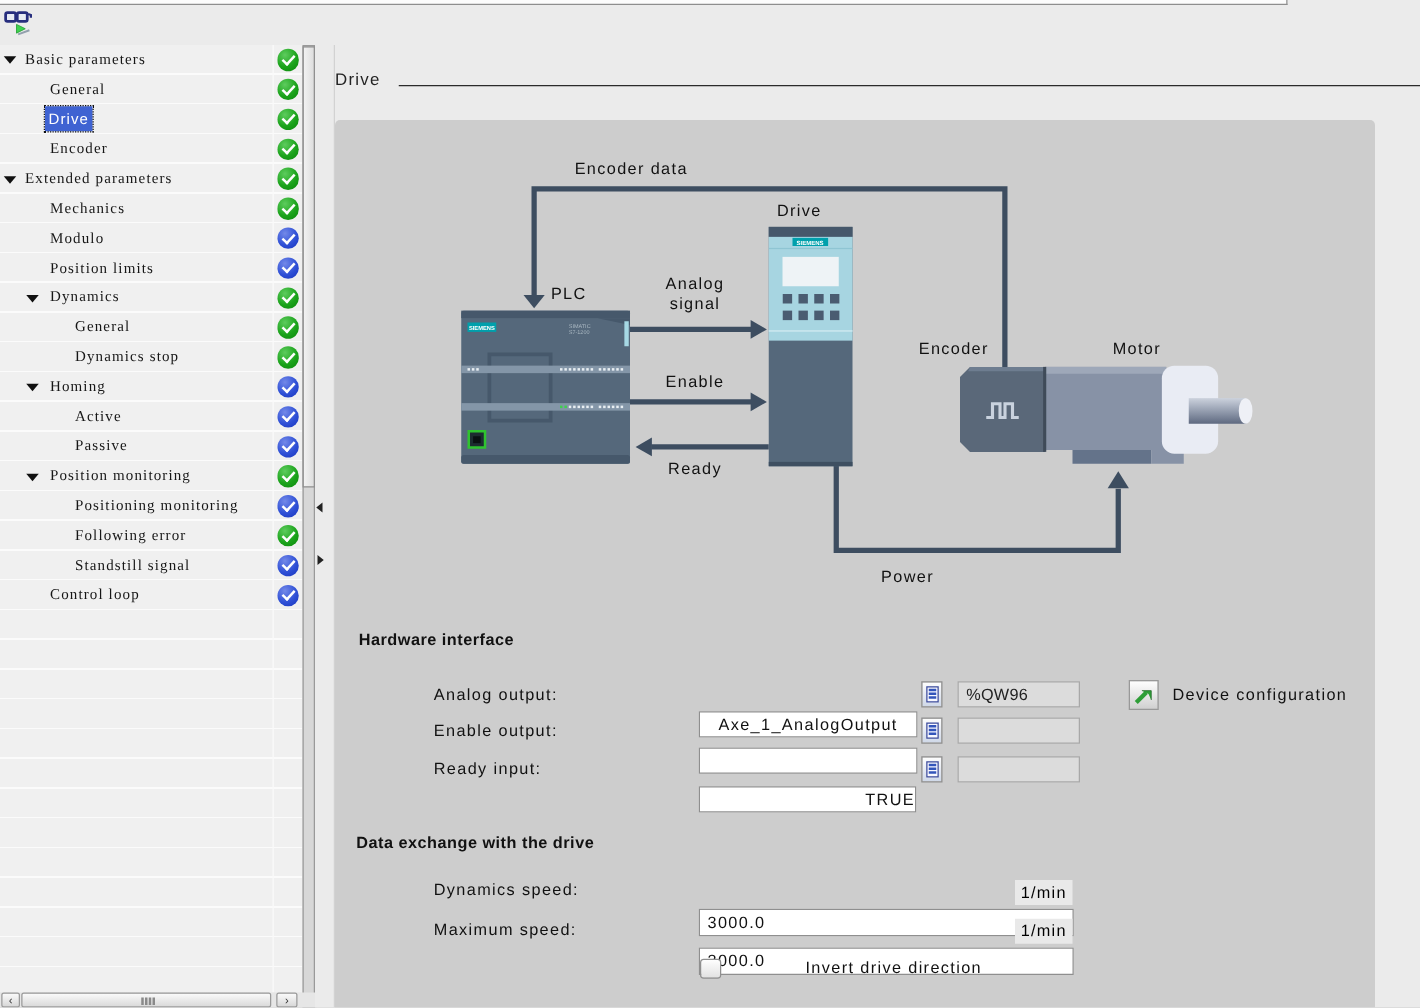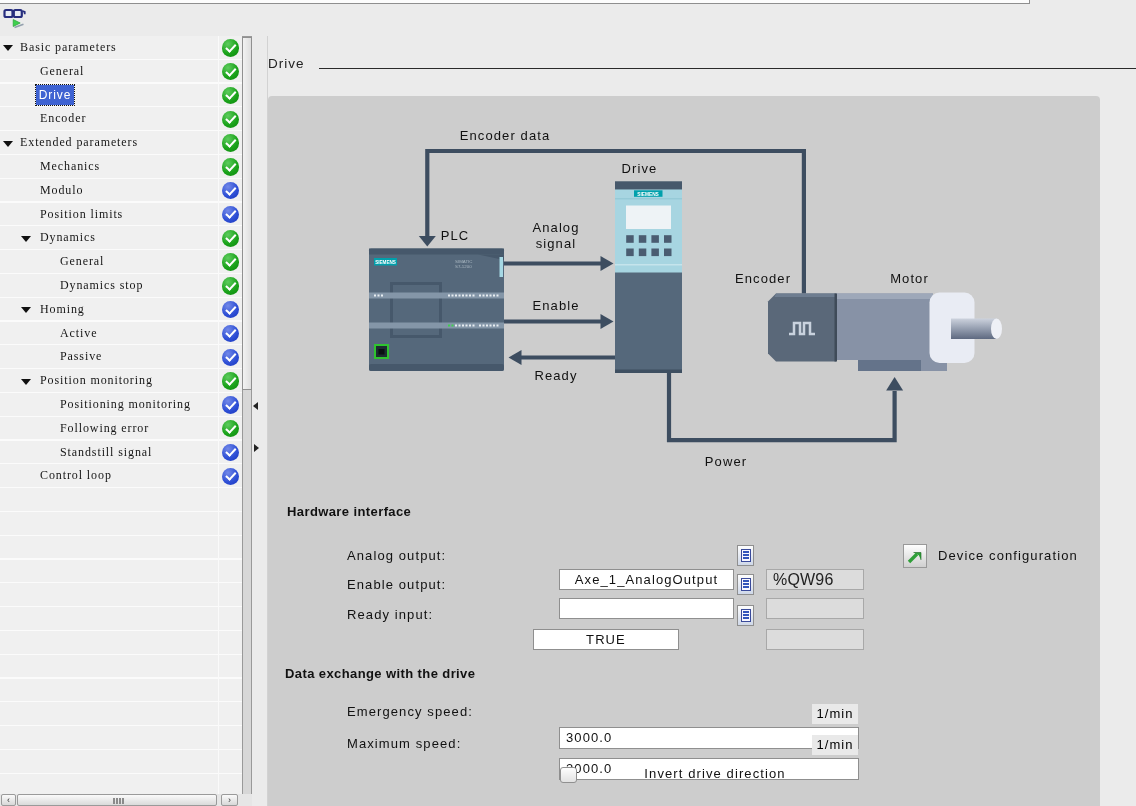--- a/index.html
+++ b/index.html
@@ -40,21 +40,21 @@
   
   #hdr{position:absolute;left:268px;top:56px;font-size:13.5px;letter-spacing:1px;color:#232323;}
   #hline{position:absolute;left:319px;top:68px;width:817px;height:1.2px;background:#2a2a2a;}
   #panel{position:absolute;left:268px;top:96px;width:832px;height:710px;background:#cdcdcd;border-radius:4px 4px 0 0;}
   
   .lbl{position:absolute;font-size:13px;letter-spacing:1.1px;color:#111;text-align:left;width:200px;white-space:nowrap;}
   .h2{position:absolute;font-size:13px;font-weight:bold;letter-spacing:0.4px;color:#111;}
   .fld{position:absolute;box-sizing:border-box;background:#fff;border:1px solid #8f8f8f;
      font-size:13px;letter-spacing:1.1px;color:#111;margin-top:24px;}
   .dis{position:absolute;box-sizing:border-box;background:#dcdcdc;border:1px solid #a8a8a8;
-     font-size:16px;letter-spacing:0.2px;color:#222;padding-left:6px;margin-top:24px;}
+     font-size:13px;letter-spacing:0.2px;color:#222;padding-left:6px;}
   .lbtn{position:absolute;box-sizing:border-box;width:17px;height:21px;border:1px solid #8f8f8f;
      background:linear-gradient(#fdfdfd,#cfd8e8);}
   .licon{position:absolute;left:2.5px;top:3px;width:10px;height:13px;background:#f8f8ff;border:1px solid #3a4a9a;box-sizing:border-box;}
   .licon::after{content:'';position:absolute;left:1.2px;top:1.8px;width:6px;height:1.3px;
      background:#3355bb;box-shadow:0 3px #3355bb,0 6px #3355bb;}
   #cfgbtn{position:absolute;left:903px;top:543.5px;width:24px;height:24px;box-sizing:border-box;
      border:1px solid #999;background:linear-gradient(#fefefe,#d0d0d0);}
   #chk{position:absolute;left:560px;top:766.5px;width:17px;height:16px;box-sizing:border-box;
      background:linear-gradient(#fefefe,#e2e2e2);border:1.3px solid #909090;border-radius:3px;}
 </style></head>
@@ -252,21 +252,21 @@
     <text x="726" y="465.5">Power</text>
   </g>
 </svg>
 
 <div class="h2" style="left:287px;top:504px">Hardware interface</div>
 <div class="lbl" style="left:347px;top:547.5px">Analog output:</div>
 <div class="lbl" style="left:347px;top:576.5px">Enable output:</div>
 <div class="lbl" style="left:347px;top:607px">Ready input:</div>
 <div class="fld" style="left:559px;top:544.5px;width:175px;height:21px;line-height:19px;text-align:center">Axe_1_AnalogOutput</div>
 <div class="fld" style="left:559px;top:573.5px;width:175px;height:21px"></div>
-<div class="fld" style="left:533px;top:604.5px;width:146px;height:21px;line-height:19px;text-align:center">TRUE</div>
+<div class="fld" style="left:559px;top:604.5px;width:174px;height:21px;line-height:19px;text-align:right">TRUE</div>
 <div class="lbtn" style="left:737px;top:544.5px">
     <div class="licon"></div>
   </div>
 <div class="lbtn" style="left:737px;top:573.5px">
     <div class="licon"></div>
   </div>
 <div class="lbtn" style="left:737px;top:604.5px">
     <div class="licon"></div>
   </div>
 <div class="dis" style="left:766px;top:544.5px;width:98px;height:21px;line-height:19px">%QW96</div>
@@ -274,20 +274,20 @@
 <div class="dis" style="left:766px;top:604.5px;width:98px;height:21px"></div>
 <div id="cfgbtn">
   <svg width="22" height="22" viewBox="0 0 22 22">
     <path d="M 5 17 L 13 9" stroke="#2f9e38" stroke-width="3.4" fill="none"></path>
     <path d="M 9.5 7.5 L 17 7.5 L 17 15 L 14.8 10.2 Z" fill="#2f9e38"></path>
     <path d="M 9.5 7.5 L 17 7.5 L 17 15" fill="none" stroke="#1c6322" stroke-width="0.6"></path>
   </svg>
 </div>
 <div class="lbl" style="left:938px;top:547.5px;text-align:left">Device configuration</div>
 <div class="h2" style="left:285px;top:665.5px">Data exchange with the drive</div>
-<div class="lbl" style="left:347px;top:704px">Emergency speed:</div>
+<div class="lbl" style="left:347px;top:704px">Dynamics speed:</div>
 <div class="lbl" style="left:347px;top:735.5px">Maximum speed:</div>
 <div class="fld" style="left:559px;top:702.5px;width:300px;height:22px;line-height:20px;padding-left:6px">3000.0</div>
 <div class="fld" style="left:559px;top:734px;width:300px;height:22px;line-height:20px;padding-left:6px">3000.0</div>
 <div class="abs" style="left:812px;top:703.5px;width:46px;height:20px;background:#e9e9e9;font-size:13px;letter-spacing:1px;line-height:20px;text-align:center">1/min</div>
 <div class="abs" style="left:812px;top:735px;width:46px;height:20px;background:#e9e9e9;font-size:13px;letter-spacing:1px;line-height:20px;text-align:center">1/min</div>
 <div id="chk"></div>
 <div class="lbl" style="left:615px;top:766px;text-align:center">Invert drive direction</div>
 
 </body></html>

